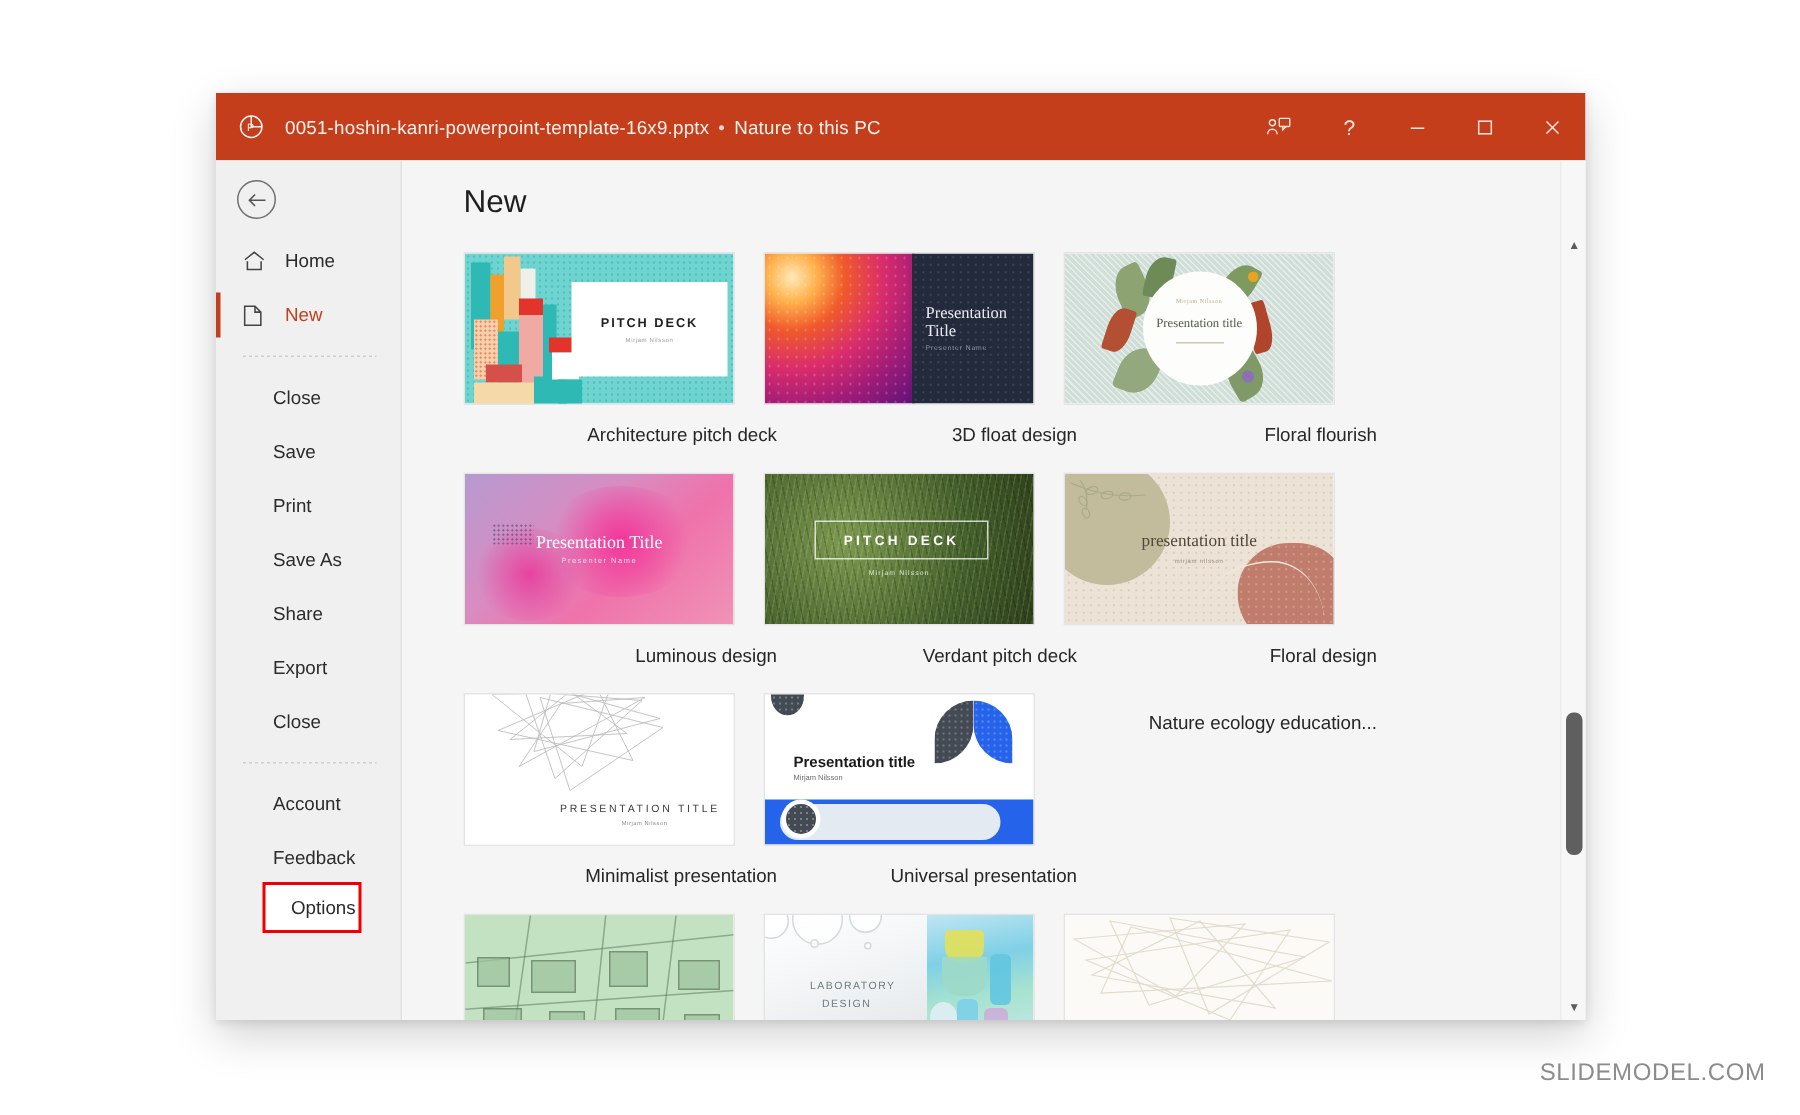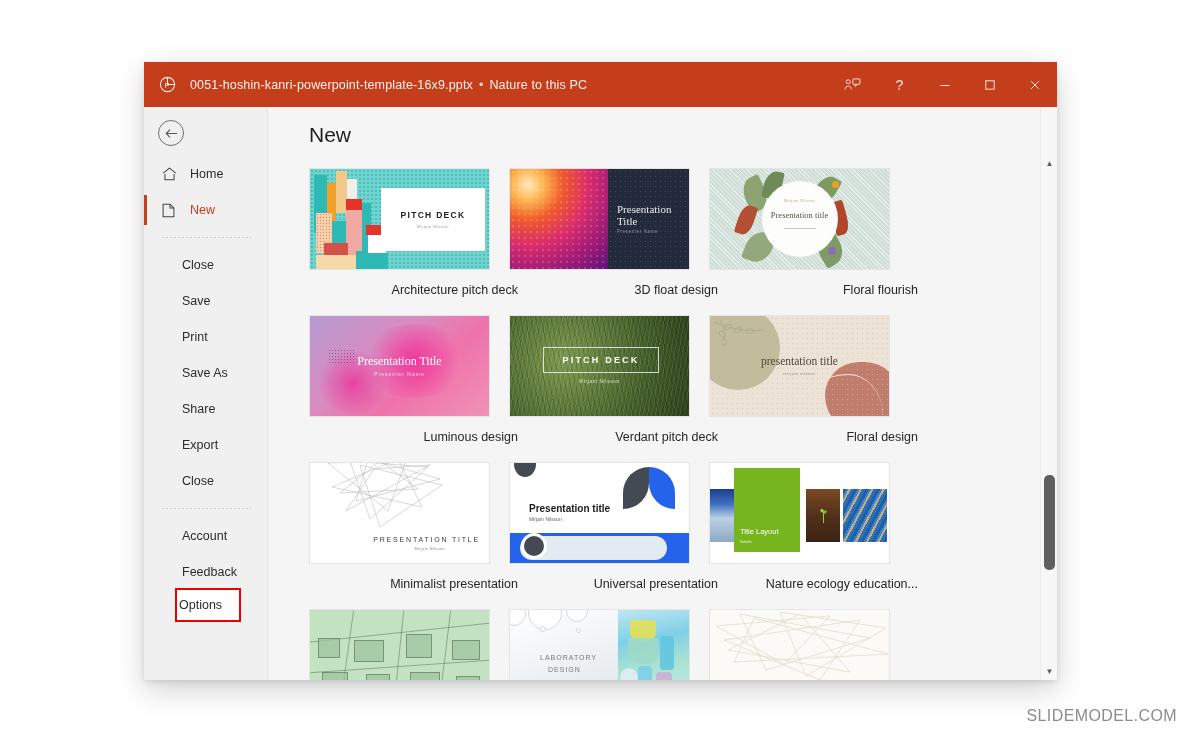--- a/index.html
+++ b/index.html
@@ -110,21 +110,21 @@
   .nav-divider {
     height: 1px;
     margin: 9px 16px 9px 18px;
     background: repeating-linear-gradient(to right,#cfcfcf 0 2px,transparent 2px 4px);
   }
   .nav-item.boxed {
     background: #ffffff;
     outline: 2px solid #ef0000;
     width: 62px;
     margin-left: 33px;
-    padding-left: 2px;
+    padding-left: 17px;
     height: 30px;
   }
 
   
   .main {
     flex: 1;
     position: relative;
     background: #f5f5f5;
     overflow: hidden;
   }
@@ -591,37 +591,20 @@
                 <div class="uni-band">
                     <div class="uni-band-inner"></div>
                   </div>
                 <div class="uni-circle"></div>
               </div>
             </div>
             <div class="card-label">Universal presentation</div>
           </div>
 
           <div class="card">
-            <div class="thumb">
-              <div class="t-inner">
-                <div class="nat-bg"></div>
-                <div class="nat-p1"></div>
-                <div class="nat-p3"></div>
-                <svg class="nat-sprout" viewBox="0 0 11 16" fill="none" stroke="#8dd13a" stroke-width="1">
-                  <path d="M5.5 16 V5"></path>
-                  <path d="M5.5 6 C2 5, 1 2, 4 2 C6 2, 6 5, 5.5 6 Z" fill="#9fd94a" stroke="none"></path>
-                  <path d="M5.5 7 C9 6.5, 10 3.5, 7 3.5 C5.2 3.5, 5.2 6.2, 5.5 7 Z" fill="#76bf2e" stroke="none"></path>
-                </svg>
-                <div class="nat-p4"></div>
-                <div class="nat-green">
-                  <div class="t">Title Layout</div>
-                  <div class="s">Subtitle</div>
-                </div>
-              </div>
-            </div>
             <div class="card-label">Nature ecology education...</div>
           </div>
 
           <div class="card">
             <div class="thumb">
               <div class="t-inner">
                 <div class="map-bg"></div>
                 <div class="map-line" style="left:0;top:22px;width:181px;height:1.4px;transform:rotate(-6deg);"></div>
                 <div class="map-line" style="left:0;top:56px;width:181px;height:1.4px;transform:rotate(-4deg);"></div>
 

